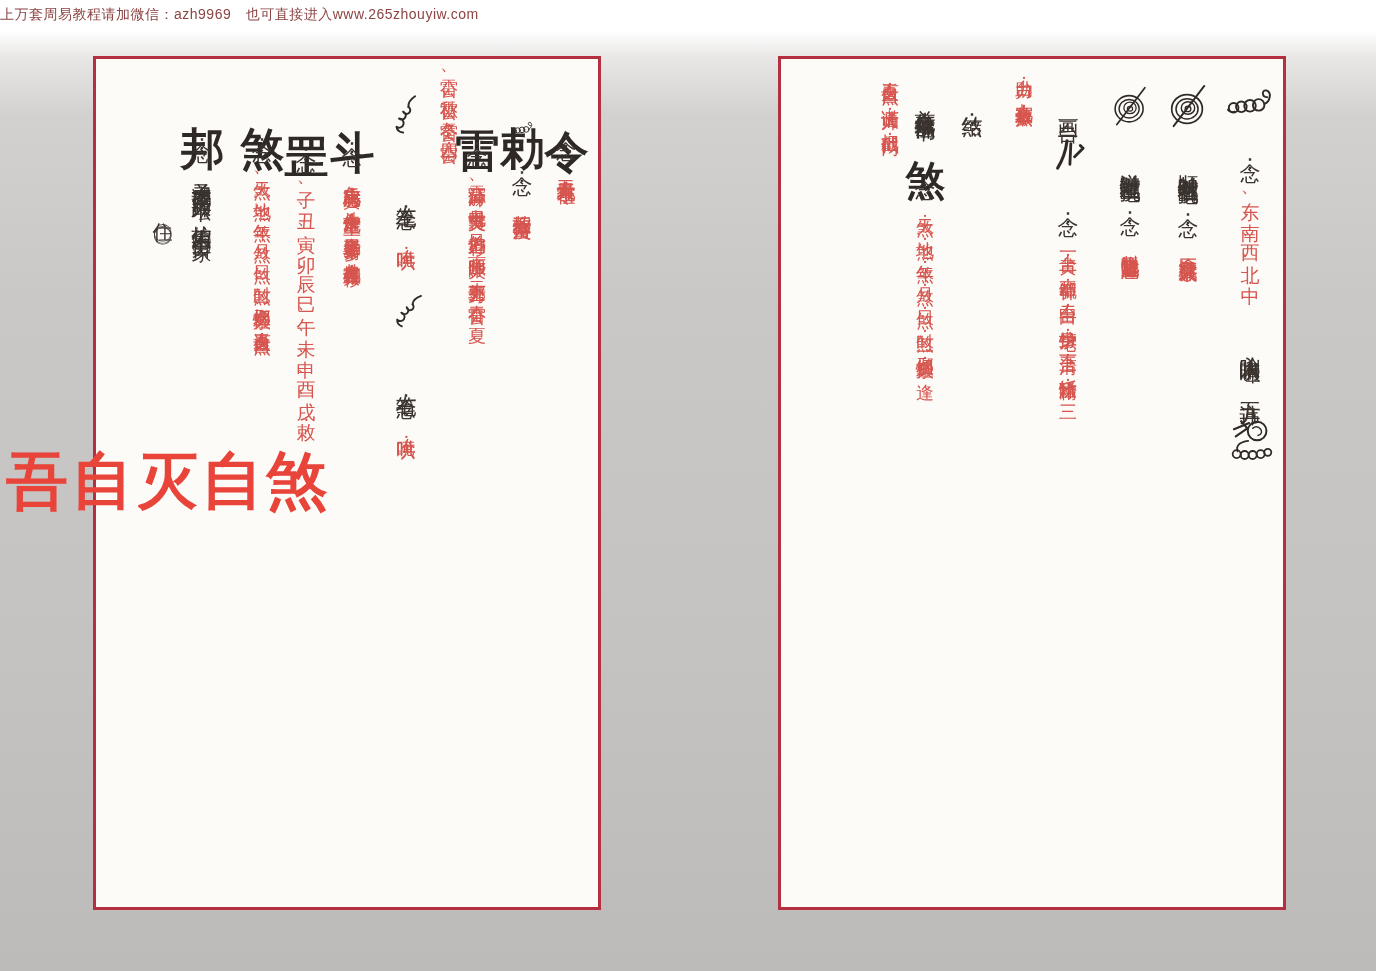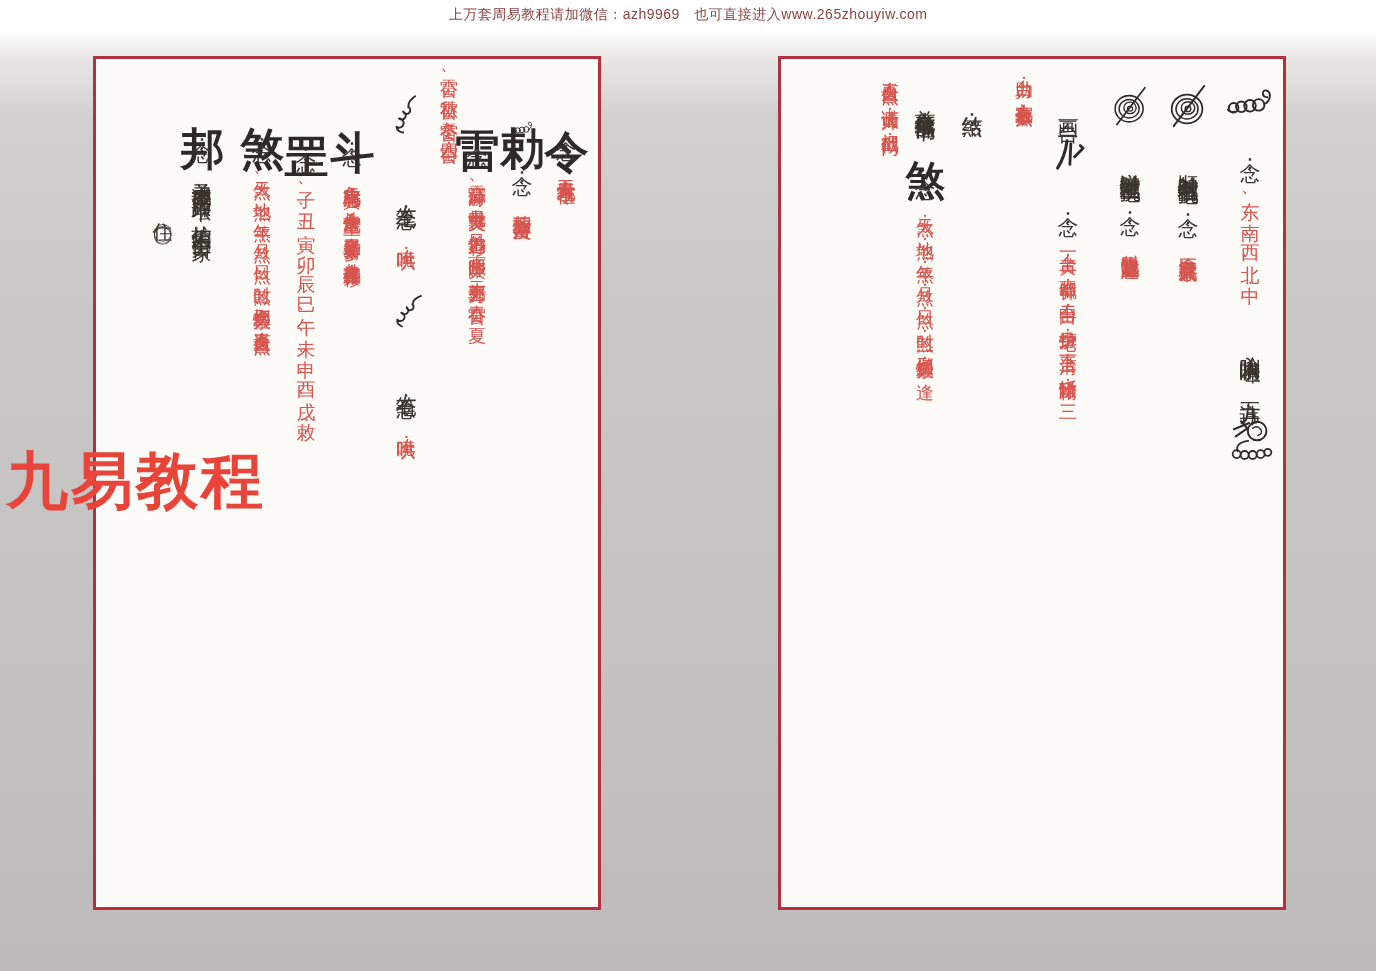--- a/index.html
+++ b/index.html
@@ -5,21 +5,21 @@
   * { margin:0; padding:0; box-sizing:border-box; }
   html,body { width:1376px; height:971px; overflow:hidden; }
   body{
     position:relative;
     font-family:"Liberation Serif", serif;
     background:linear-gradient(180deg,#ffffff 0px,#ffffff 30px,#e8e7e6 58px,#d2d1d0 115px,
                #c9c8c7 300px,#c4c3c2 650px,#bcbbba 971px);
   }
   .banner{
     position:absolute; left:0; top:0; width:1376px; height:30px;
-    background:#ffffff; display:flex; align-items:center; justify-content:center;
+    background:#ffffff; display:flex; align-items:center; 
   }
   .banner span{
     font-family:"Liberation Sans", sans-serif;
     font-size:14px; color:#8c4444; letter-spacing:0.5px;
   }
   .page{
     position:absolute; top:56px; width:508px; height:854px;
     background:#fdfbf8; border:3px solid #b43040; overflow:hidden;
   }
   .page-left  { left:93px;  }
@@ -222,13 +222,13 @@
     <span class="glyph big-sha mt6">煞</span>
     <span class="ink mt6">念：</span>
     <span class="chant fs18">天煞·地煞·年煞·月煞·日煞·时煞·一切邪妖怪祟·逢</span>
   </div>
 
   <div class="col" style="right:384px;top:10px;">
     <span class="chant fs18">吾自灭自煞·谨请大帅·把截狱门·</span>
   </div>
 </div>
 
-<div class="watermark">九易教程</div>
+<div class="watermark">吾自灭自煞</div>
 
 </body></html>

